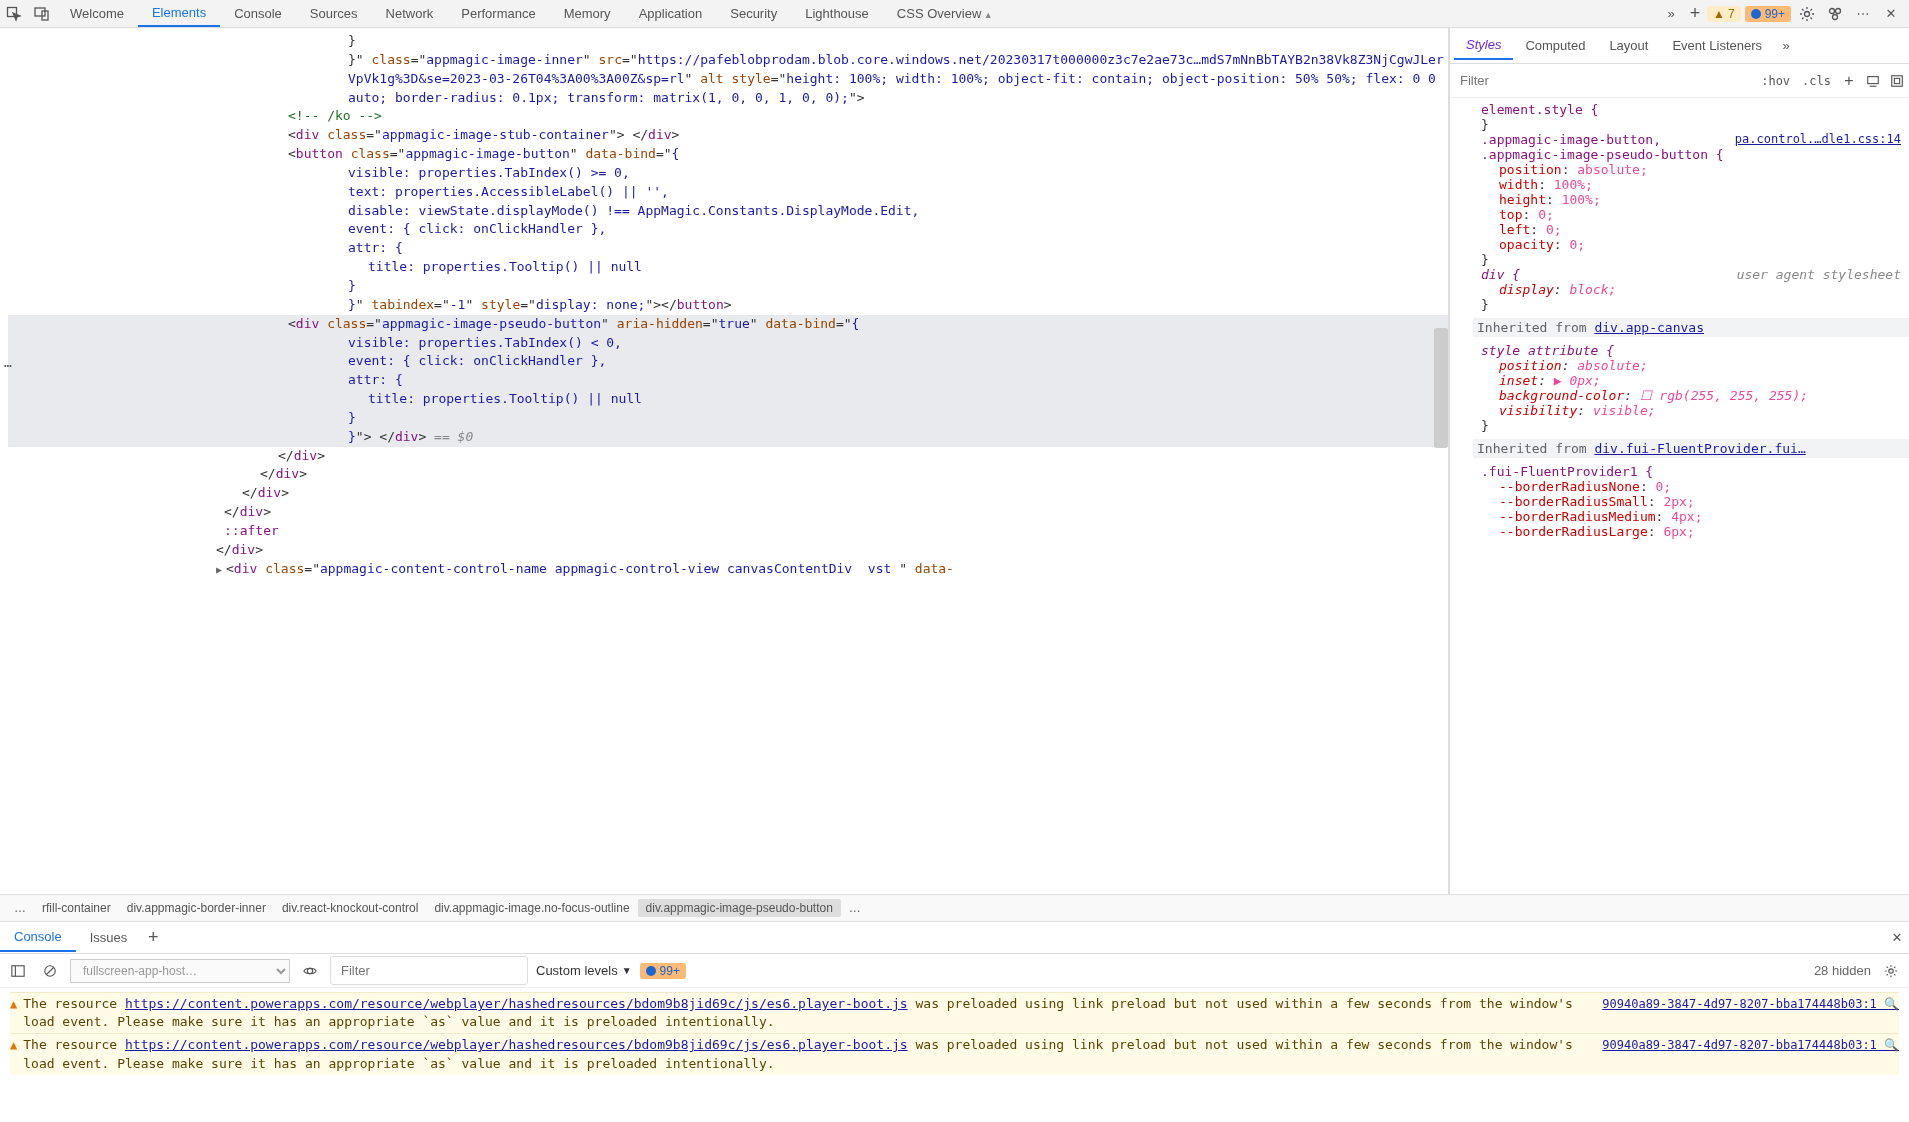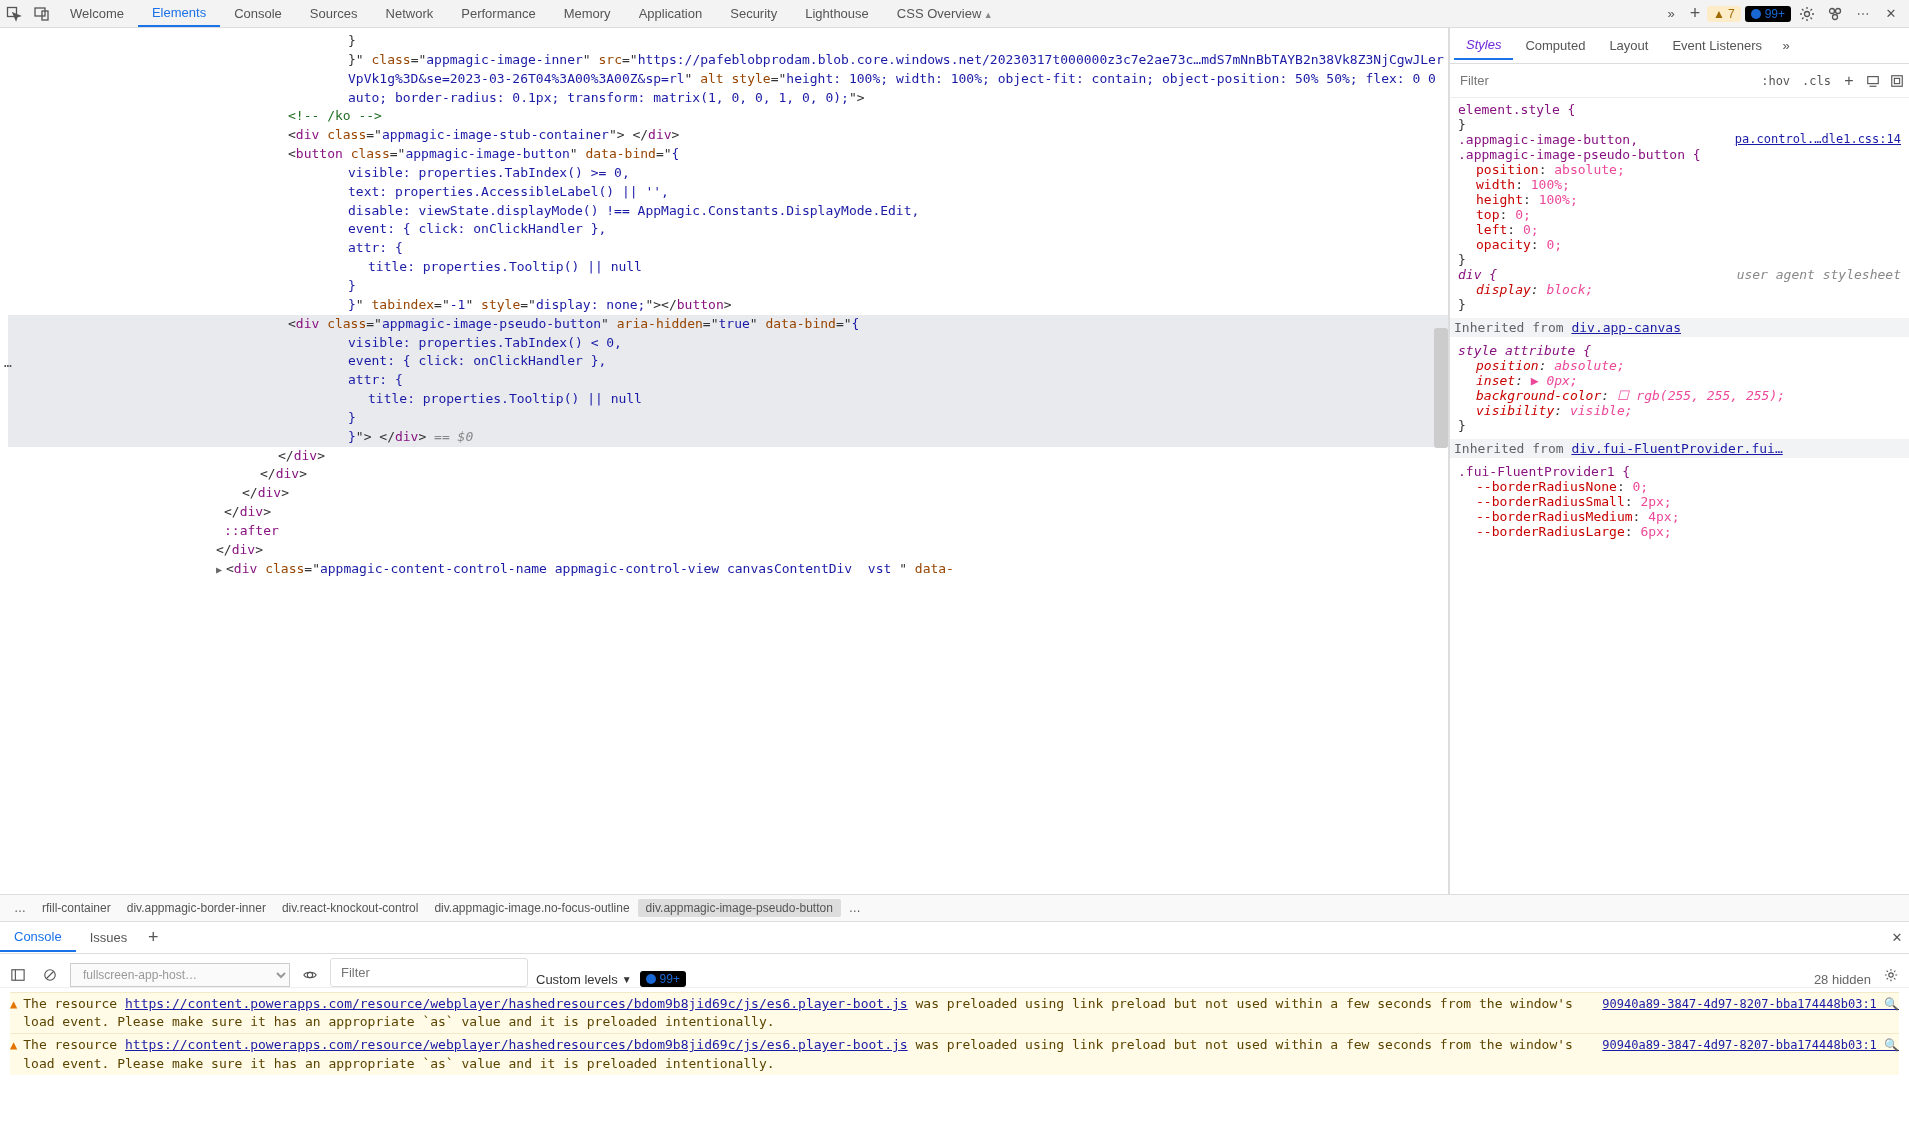--- a/index.html
+++ b/index.html
@@ -5,21 +5,21 @@
 * { box-sizing: border-box; margin: 0; padding: 0; }
 body { font-family: "Segoe UI", Arial, sans-serif; font-size: 13px; color: #333; background: #fff; overflow: hidden; }
 .toolbar { display: flex; align-items: center; height: 28px; border-bottom: 1px solid #ddd; background: #f3f3f3; }
 .toolbar .tb-btn { width: 28px; height: 28px; display:flex; align-items:center; justify-content:center; color:#555; }
 .tabs-main { display:flex; align-items:center; flex:1; }
 .tab { padding: 5px 14px; color:#555; cursor:pointer; }
 .tab.active { color:#1a73e8; border-bottom: 2px solid #1a73e8; }
 .toolbar-right { display:flex; align-items:center; gap:4px; padding-right:6px; }
 .badge { display:flex; align-items:center; padding:1px 6px; border-radius:3px; font-size:12px; color:#5f6368;}
 .badge.warn { background:#fdecc8; color:#a06a00;}
-.badge.info { background:#000000; color:#1967d2;}
+.badge.info { background:#fdba74; color:#1967d2;}
 .icon-btn { width:24px; height:24px; display:flex; align-items:center; justify-content:center; color:#555; }
 .main { display:flex; height: calc(100vh - 28px - 200px - 28px); }
 .elements-pane { flex:1; position:relative; overflow:auto; font-family: Menlo, Consolas, monospace; font-size:13px; border-right:1px solid #ddd;}
 .elements-inner { padding: 4px 0 4px 8px; }
 .code-line { white-space: pre-wrap; word-break: break-all; line-height:1.45; padding-left: 280px; }
 .code-line.i1 { padding-left: 340px; }
 .code-line.i2 { padding-left: 360px; }
 .code-line.i3 { padding-left: 270px; }
 .code-line.i4 { padding-left: 252px; }
 .code-line.i5 { padding-left: 234px; }
@@ -33,36 +33,36 @@
 .grey { color:#888; font-style:italic;}
 .dots { position:absolute; left:4px; color:#555; }
 .scroll-thumb { position:absolute; right:0; top:300px; width:14px; height:120px; background:#ccc; border-radius:3px;}
 .styles-pane { width:460px; display:flex; flex-direction:column; border-left:1px solid #ddd;}
 .styles-tabs { display:flex; align-items:center; border-bottom:1px solid #ddd; height:36px; padding-left:4px;}
 .styles-tab { padding:6px 12px; color:#555; }
 .styles-tab.active { color:#6d28d9; border-bottom:2px solid #1a73e8;font-style:italic;}
 .styles-tools { display:flex; align-items:center; border-bottom:1px solid #eee; height:34px;}
 .filter-input { flex:1; border:none; outline:none; padding:6px 10px; font-size:13px; color:#999;}
 .tool-pill { font-family: Menlo, monospace; padding:3px 6px; color:#555; font-size:12px;}
-.styles-body { flex:1; overflow:auto; font-family: Menlo, Consolas, monospace; font-size:13px; padding:4px 8px; }
+.styles-body { flex:1; overflow:auto; font-family: Menlo, Consolas, monospace; font-size:13px; padding:4px 8px;margin-left:23px; }
 .rule-head { color:#881280; display:flex; }
 .rule-link { margin-left:auto; color:#1a1aa6; text-decoration:underline; font-style:normal; font-size:12px;}
 .prop { padding-left:18px; }
 .pn { color:#c80000;}
 .pv { color:#ec4899;}
 .inherit { background:#f1f3f4; padding:2px 4px; color:#5f6368; margin:6px -8px; }
 .ua { color:#888; font-style:italic; margin-left:auto;}
 .italic { font-style: italic; }
 .breadcrumb { display:flex; align-items:center; height:28px; border-top:1px solid #ddd; border-bottom:1px solid #ddd; overflow:hidden; font-size:12px; padding:0 6px; background:#f9f9f9;}
 .bc-item { padding:2px 8px; color:#555; white-space:nowrap;}
 .bc-item.sel { background:#ddd; border-radius:2px;}
 .drawer-tabs { display:flex; align-items:center; height:32px; border-bottom:1px solid #ddd;}
 .dtab { padding:6px 14px; color:#555;}
 .dtab.active { color:#1a73e8; border-bottom:2px solid #1a73e8;}
-.drawer-tools { display:flex; align-items:flex-end; height:34px; border-bottom:1px solid #eee; padding:0 6px; gap:8px;}
+.drawer-tools { display:flex; align-items:center; height:34px; border-bottom:1px solid #eee; padding:0 6px; gap:8px;}
 .ctx-select { width:220px; border:1px solid #ccc; background:#fafafa; color:#999; padding:3px 8px; font-size:12px;}
 .drawer-body { height:130px; overflow:auto; font-family: Menlo, Consolas, monospace; font-size:13px; padding:4px 10px;}
 .log-row { display:flex; align-items:flex-start; gap:6px; padding:2px 0; border-top:1px solid #f2e9c9; background:#fffbe6;}
 .log-row .w-ico { color:#e37400; font-size:12px; padding-top:2px;}
 .log-text { flex:1; color:#5c4400; white-space:pre-wrap; line-height:1.4;}
 .log-src { color:#1a1aa6; text-decoration:underline; font-size:12px; padding-top:2px; white-space:nowrap;}
 .link { color:#1a1aa6; text-decoration:underline;}
 .prompt { color:#1a73e8; padding:2px 10px; font-family:monospace;}
 svg { display:block; }
 .tri::before { content:'▶'; font-size:10px; color:#666; margin-right:4px;}

